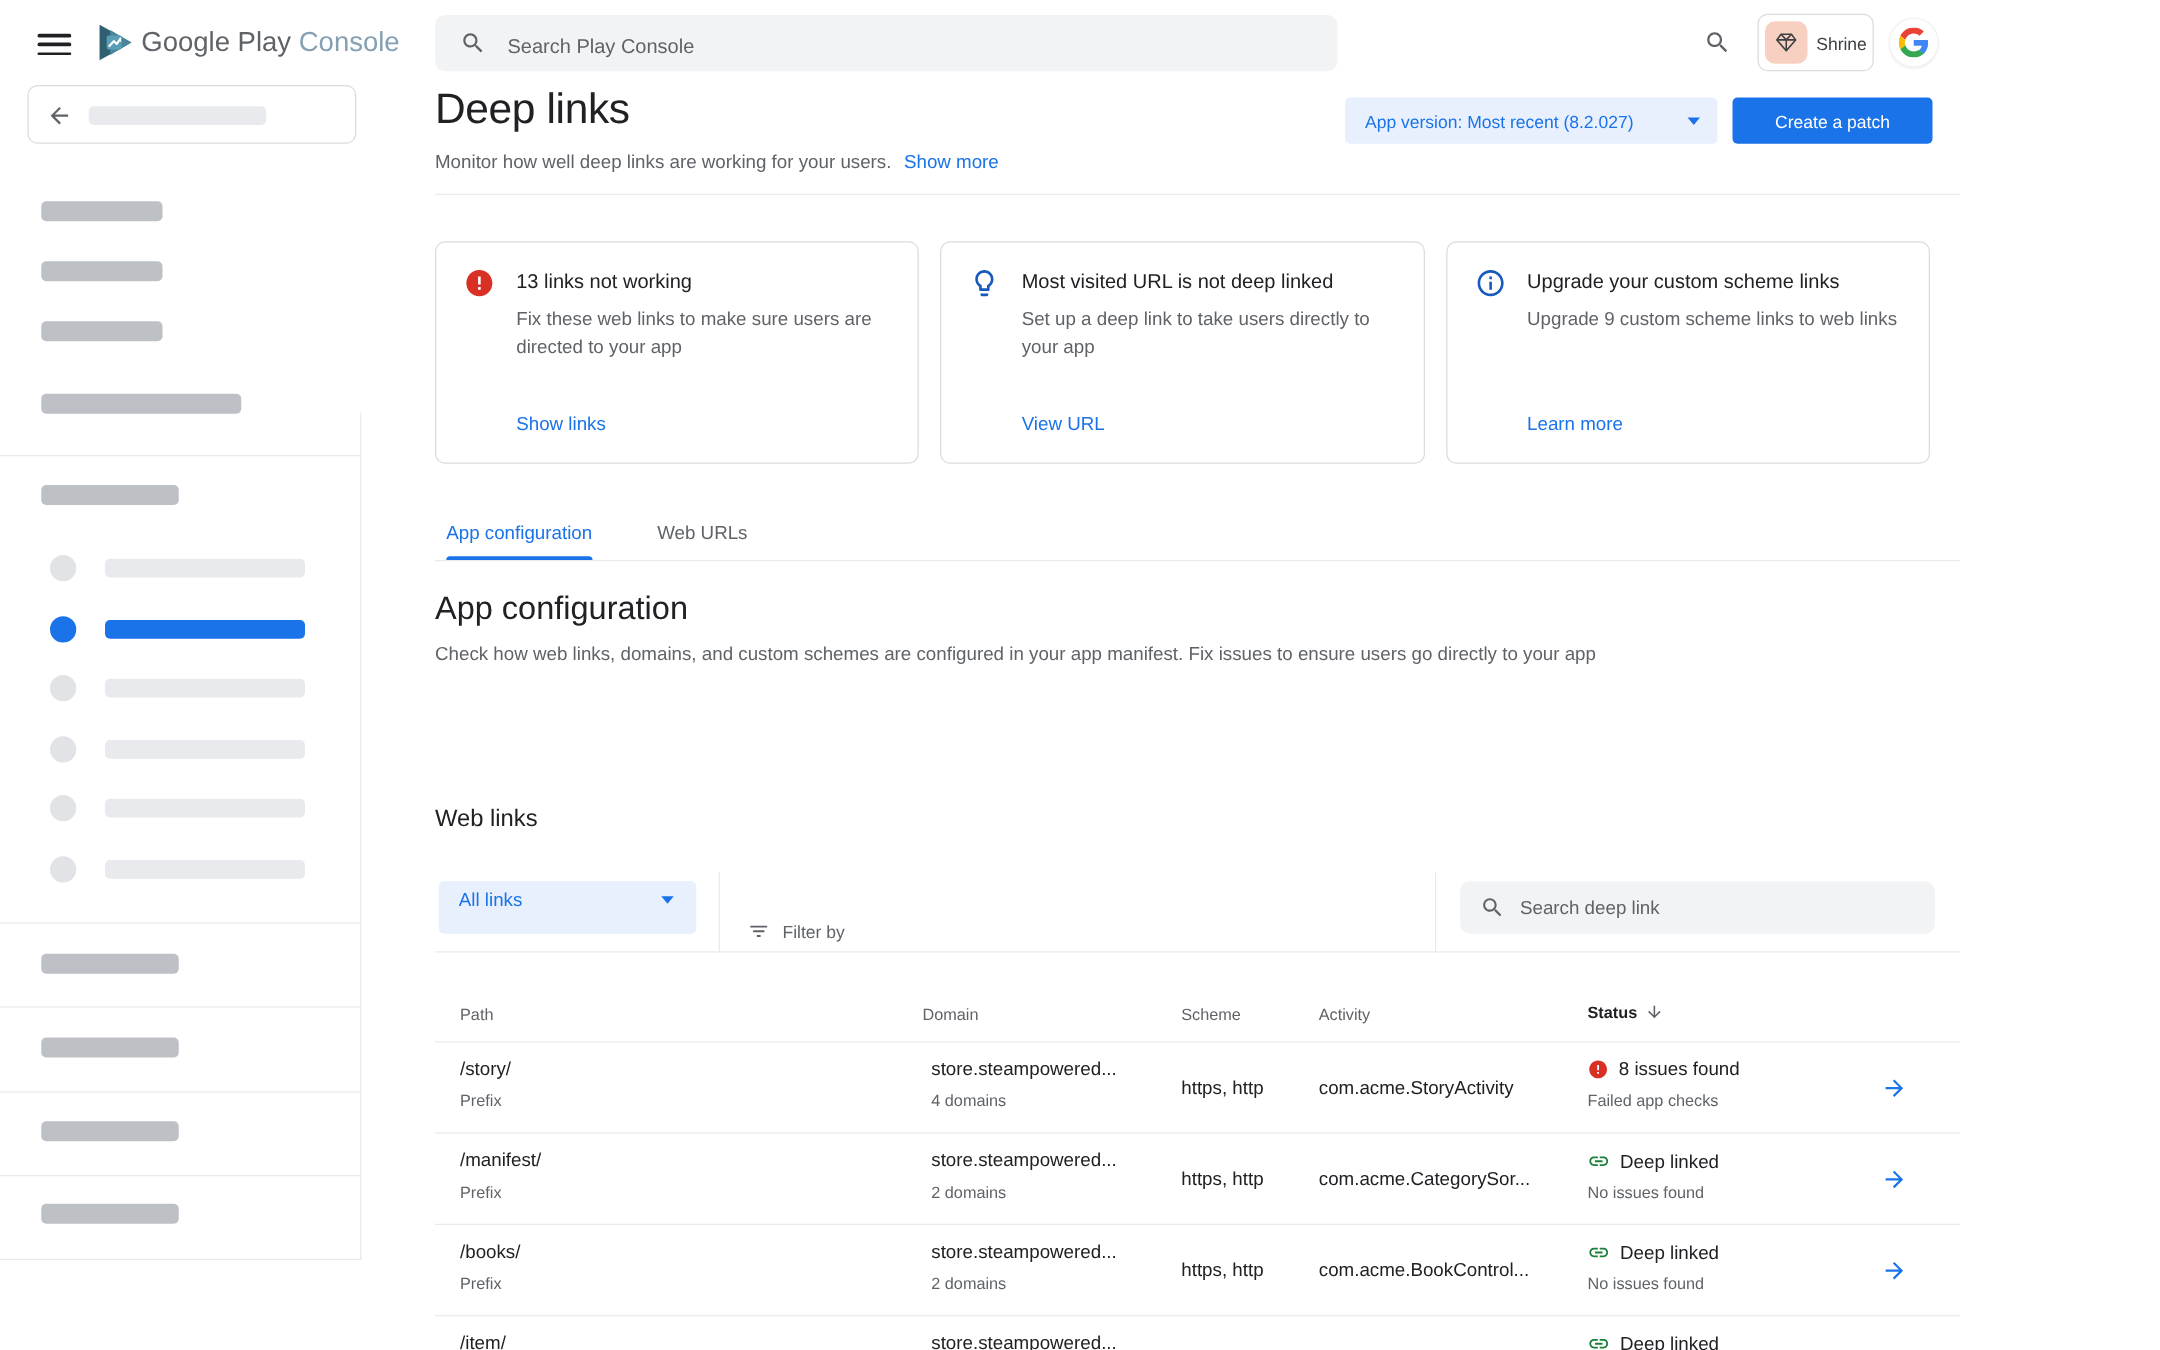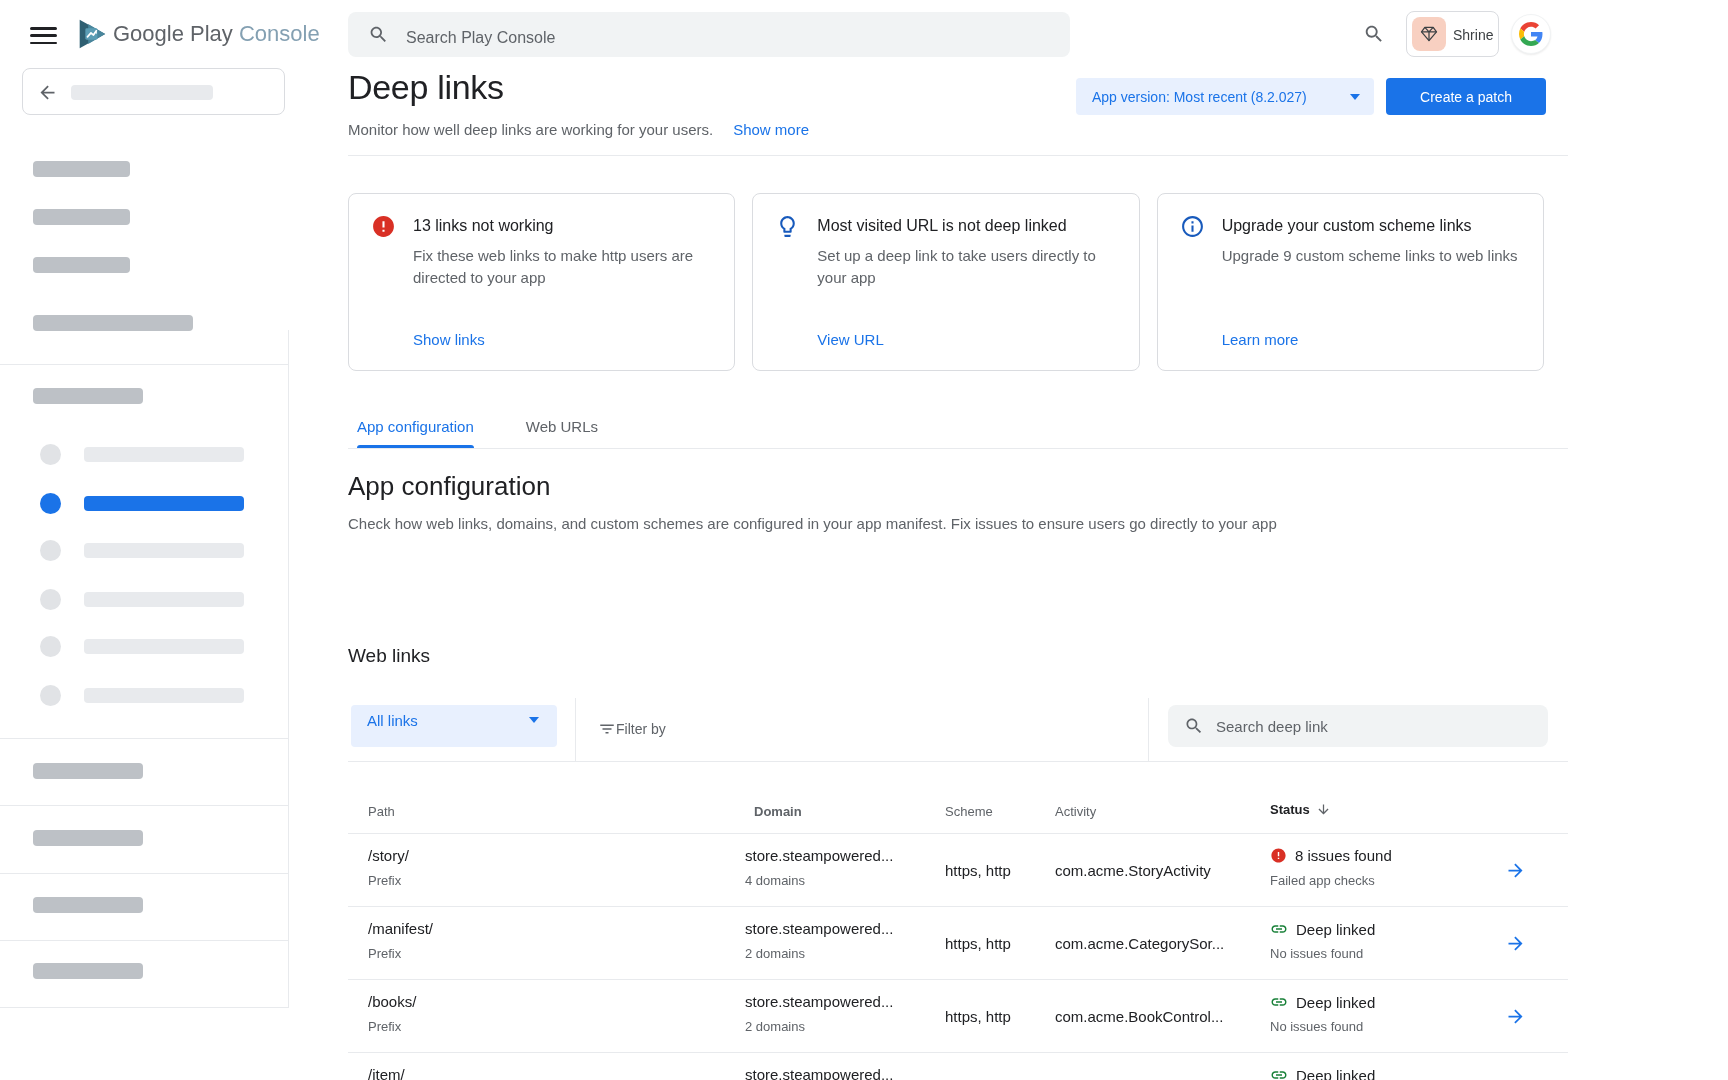--- a/index.html
+++ b/index.html
@@ -34,21 +34,21 @@
   .sb-div { position:absolute; left:0; width:289px; height:1px; background:#e8eaed; }
   .sb-item { position:absolute; left:0; width:289px; height:34px; }
   .sb-item .dot { position:absolute; left:40px; top:0; width:21px; height:21px; border-radius:50%; background:#e1e3e6; }
   .sb-item .bar { position:absolute; left:84px; top:3px; width:160px; height:15px; border-radius:4px; background:#e8eaed; }
   .sb-item.active .dot, .sb-item.active .bar { background:#1a73e8; }
   .sidebar-vline { position:absolute; left:288px; top:330px; height:678px; width:1px; background:#e8eaed; }
 
   
   .page-title { position:absolute; left:348px; top:68px; font-size:34px; font-weight:500; letter-spacing:-0.3px; color:#202124; }
   .page-subtitle { position:absolute; left:348px; top:121px; font-size:15px; color:#5f6368; }
-  .page-subtitle .show-more { color:#1a73e8; font-weight:500; margin-left:20px; cursor:pointer; }
+  .page-subtitle .show-more { color:#1a73e8; font-weight:500; margin-left:10px; cursor:pointer; }
   .version-chip { position:absolute; left:1076px; top:78px; width:298px; height:37px; background:#e8f0fe; border-radius:4px; color:#1a73e8; font-size:14px; font-weight:500; display:flex; align-items:center; justify-content:space-between; padding:0 14px 0 16px; cursor:pointer; }
   .caret-down { width:0; height:0; border-left:5px solid transparent; border-right:5px solid transparent; border-top:6px solid #1a73e8; }
   .create-patch { position:absolute; left:1386px; top:78px; width:160px; height:37px; background:#1a73e8; border:none; border-radius:4px; color:#fff; font-size:14px; font-weight:500; font-family:inherit; cursor:pointer; }
   .hdr-divider { position:absolute; left:348px; top:155px; width:1220px; height:1px; background:#e8eaed; }
 
   
   .cards { position:absolute; left:348px; top:193px; width:1196px; height:178px; display:flex; gap:17px; }
   .card { position:relative; flex:1; border:1px solid #dadce0; border-radius:8px; background:#fff; }
   .card .card-icon { position:absolute; left:22px; top:20px; }
   .card .card-title { position:absolute; left:64px; top:23px; font-size:16px; font-weight:500; color:#202124; }
@@ -63,31 +63,31 @@
 
   
   .section-heading { position:absolute; left:348px; top:471px; font-size:26px; font-weight:500; color:#202124; }
   .section-desc { position:absolute; left:348px; top:515px; width:1100px; font-size:15px; color:#5f6368; }
   .weblinks-heading { position:absolute; left:348px; top:645px; font-size:19px; font-weight:500; color:#202124; }
 
   
   .toolbar { position:absolute; left:348px; top:698px; width:1220px; height:64px; border-bottom:1px solid #e8eaed; }
   .links-filter { position:absolute; left:3px; top:7px; width:206px; height:42px; background:#e8f0fe; border-radius:4px; color:#1a73e8; font-size:15px; font-weight:500; display:flex; align-items:center; justify-content:space-between; padding:0 18px 12px 16px; cursor:pointer; }
   .tb-vline { position:absolute; top:0; width:1px; height:64px; background:#e8eaed; }
-  .filter-by { position:absolute; left:250px; top:22px; display:flex; align-items:center; font-size:14px; color:#5f6368; cursor:pointer; }
+  .filter-by { position:absolute; left:250px; top:38px; display:flex; align-items:center; gap:10px; font-size:14px; color:#5f6368; cursor:pointer; }
   .deeplink-search { position:absolute; left:820px; top:7px; width:380px; height:42px; background:#f1f3f4; border-radius:8px; }
   .deeplink-search svg { position:absolute; left:16px; top:11px; }
   .deeplink-search input { position:absolute; left:48px; top:0; width:320px; height:42px; border:none; outline:none; background:transparent; font-size:15px; color:#3c4043; font-family:inherit; }
   .deeplink-search input::placeholder { color:#5f6368; opacity:1; }
 
   
   .table { position:absolute; left:348px; top:762px; width:1220px; }
   .thead { position:relative; height:72px; border-bottom:1px solid #e8eaed; }
   .thead .th { position:absolute; top:42px; font-size:13px; color:#5f6368; }
-  .th.th-path { left:20px; } .th.th-domain { left:406px;font-weight:bold; } .th.th-scheme { left:597px; } .th.th-activity { left:707px; }
+  .th.th-path { left:20px; } .th.th-domain { left:390px; } .th.th-scheme { left:597px; } .th.th-activity { left:707px; }
   .th.th-status { left:922px; color:#202124; font-weight:700; display:flex; align-items:center; gap:6px; cursor:pointer; top:40px; }
   .trow { position:relative; height:73px; border-bottom:1px solid #e8eaed; cursor:pointer; }
   .cell { position:absolute; top:0; height:73px; }
   .c-path { left:20px; width:357px; } .c-domain { left:397px; width:200px; }
   .c-scheme { left:597px; width:110px; display:flex; align-items:center; font-size:15px; color:#202124; }
   .c-activity { left:707px; width:215px; display:flex; align-items:center; font-size:15px; color:#202124; }
   .c-status { left:922px; width:235px; }
   .c-arrow { left:1157px; width:63px; display:flex; align-items:center; }
   .primary { position:absolute; top:13px; font-size:15px; color:#202124; white-space:nowrap; }
   .secondary { position:absolute; top:39px; font-size:13px; color:#5f6368; white-space:nowrap; }
@@ -209,21 +209,21 @@
   <div class="hdr-divider"></div>
 
   <div class="cards">
     <div class="card">
       <span class="card-icon">
         <svg width="25" height="25" viewBox="0 0 24 24">
             <path d="M12 2C6.48 2 2 6.48 2 12s4.48 10 10 10 10-4.48 10-10S17.52 2 12 2zm1 15h-2v-2h2v2zm0-4h-2V7h2v6z" fill="#d93025"></path>
           </svg>
       </span>
       <div class="card-title">13 links not working</div>
-      <div class="card-body">Fix these web links to make http users are directed to your app</div>
+      <div class="card-body">Fix these web links to make sure users are directed to your app</div>
       <div class="card-action">Show links</div>
     </div>
     <div class="card">
       <span class="card-icon">
         <svg width="25" height="25" viewBox="0 0 24 24">
             <path d="M9 21c0 .55.45 1 1 1h4c.55 0 1-.45 1-1v-1H9v1zm3-19C8.14 2 5 5.14 5 9c0 2.38 1.19 4.47 3 5.74V17c0 .55.45 1 1 1h6c.55 0 1-.45 1-1v-2.26c1.81-1.27 3-3.36 3-5.74 0-3.86-3.14-7-7-7zm2.85 11.1l-.85.6V16h-4v-2.3l-.85-.6C7.8 12.16 7 10.63 7 9c0-2.76 2.24-5 5-5s5 2.24 5 5c0 1.63-.8 3.16-2.15 4.1z" fill="#185abc"></path>
           </svg>
       </span>
       <div class="card-title">Most visited URL is not deep linked</div>
       <div class="card-body">Set up a deep link to take users directly to your app</div>

